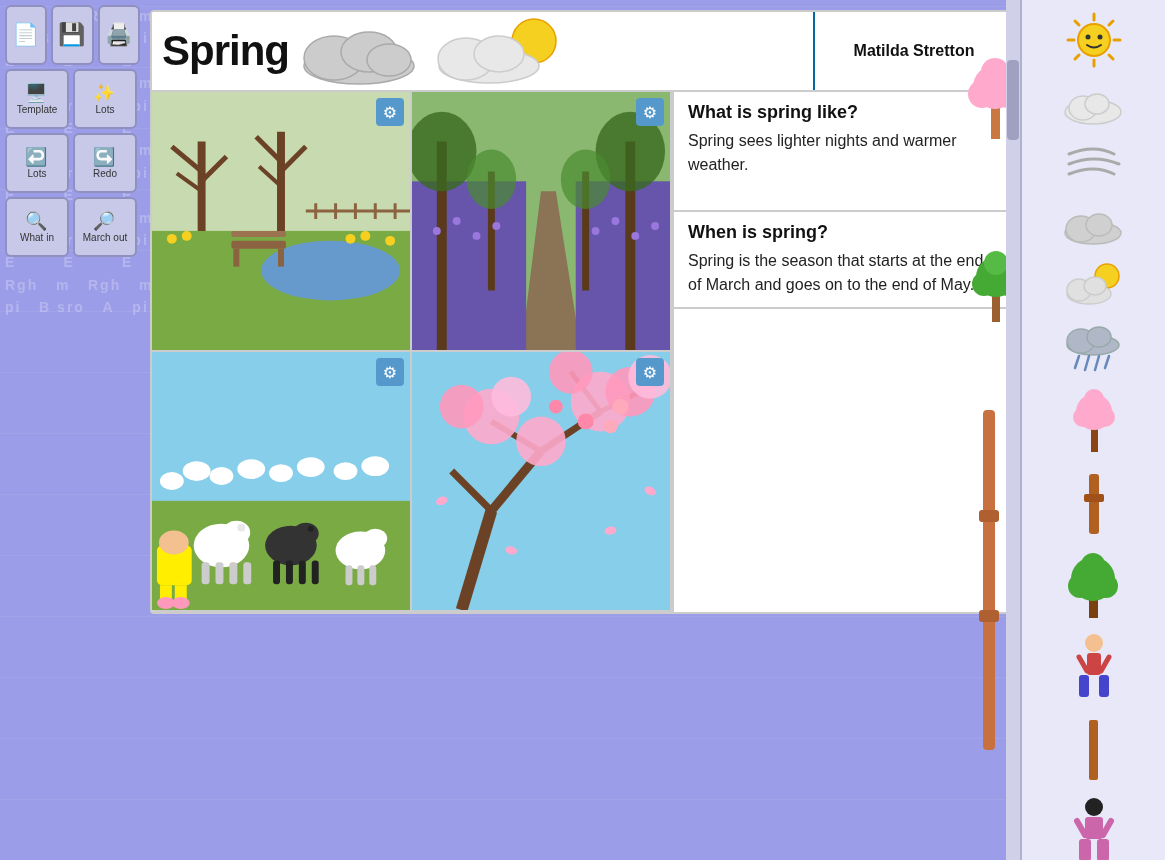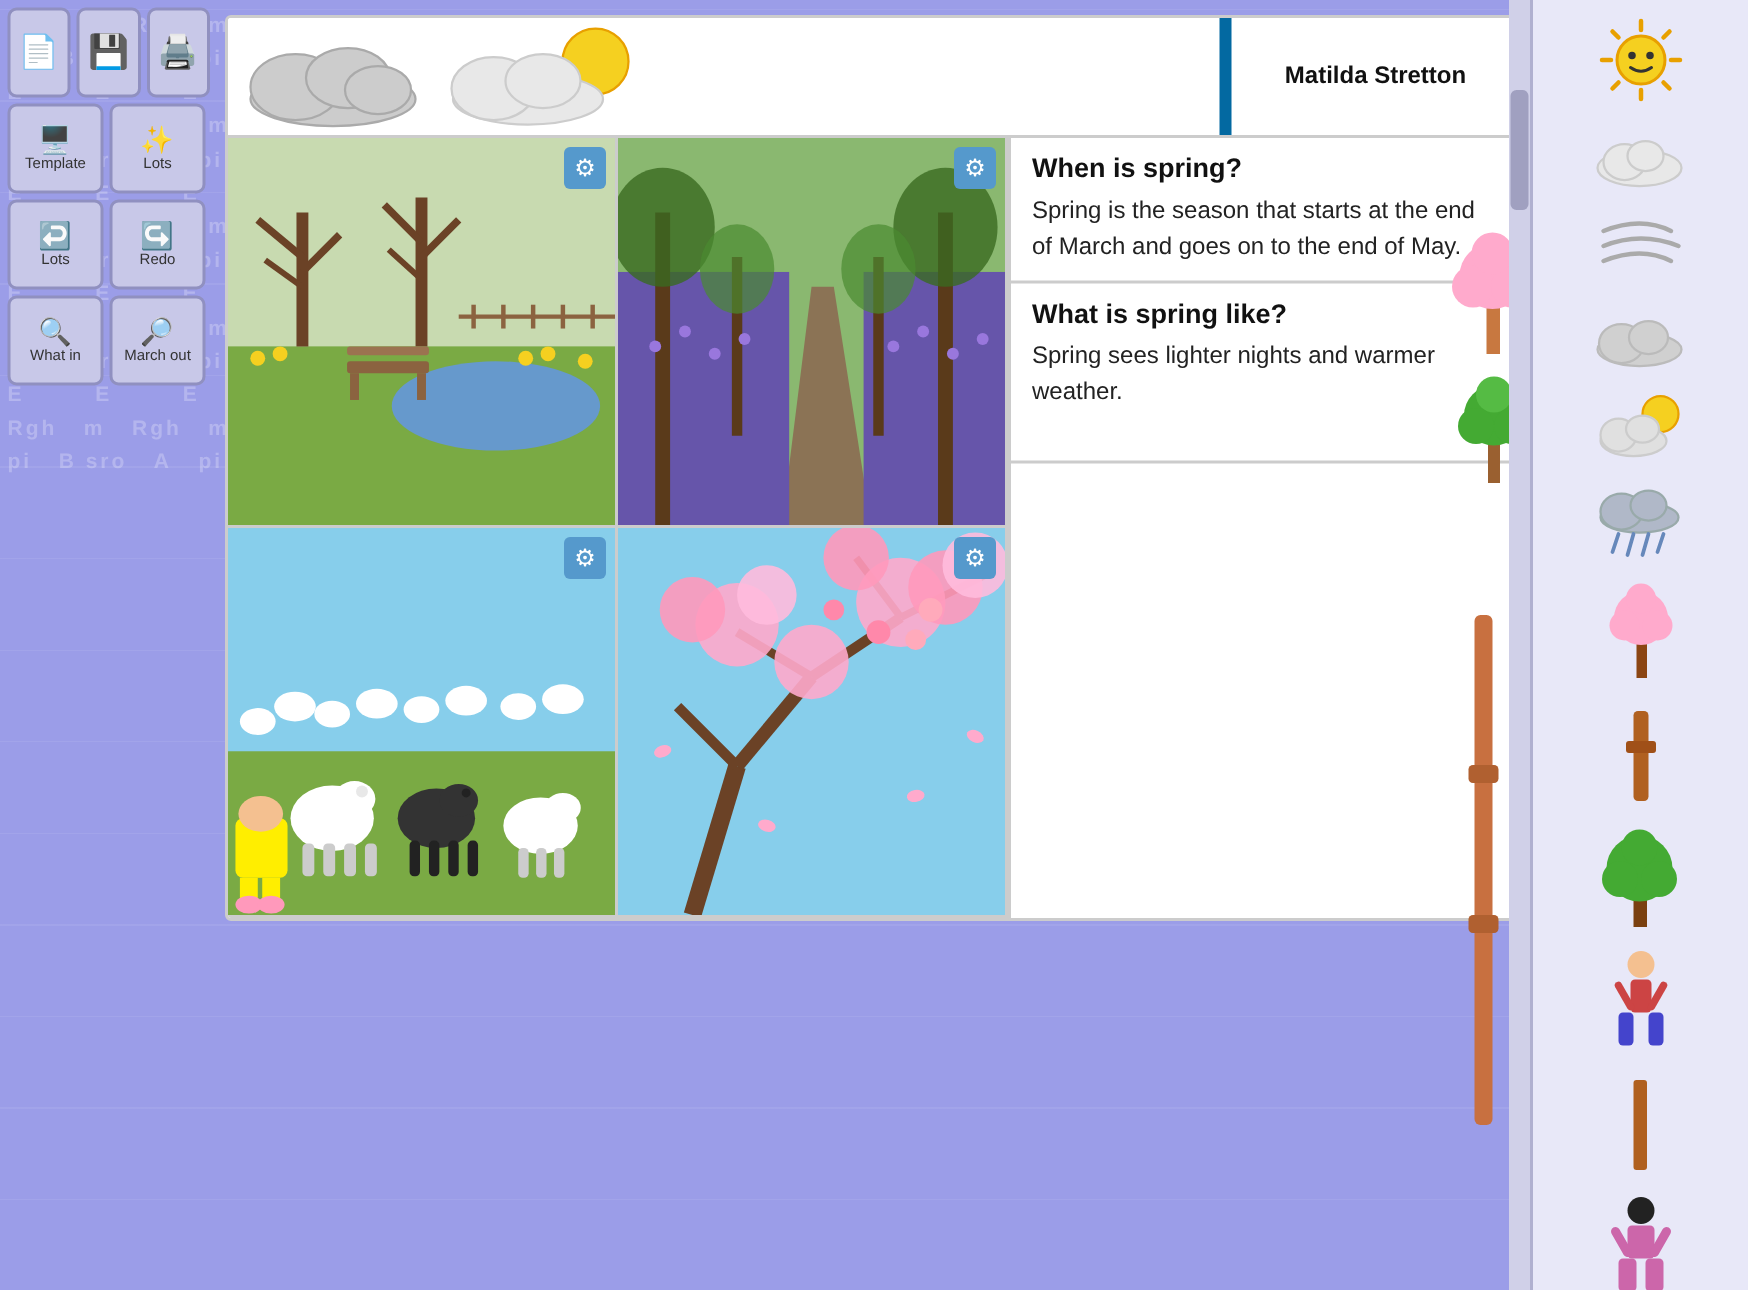--- a/index.html
+++ b/index.html
@@ -168,21 +168,21 @@
     }
 
     .cloud-sun-area {
       display: flex;
       align-items: center;
       gap: 5px;
       flex: 1;
     }
 
     .author-box {
-      border-left: 8px solid #0369a1;
+      border-left: 2px solid #0369a1;
       padding: 10px 20px;
       font-size: 16px;
       font-weight: bold;
       color: #111;
       min-width: 200px;
       text-align: center;
       height: 100%;
       display: flex;
       align-items: center;
       justify-content: center;
@@ -472,20 +472,21 @@
 
 <div class="scrollbar-bg">
   <div class="scrollbar-thumb"></div>
 </div>
 
 <div class="main-area">
   <div class="content-card">
 
     <div class="card-header">
       <div class="card-title-area">
+        <span class="spring-title">Spring</span>
 
         <div class="cloud-sun-area">
 
           <svg width="130" height="70" viewBox="0 0 130 70">
             <ellipse cx="60" cy="50" rx="55" ry="18" fill="#cccccc" stroke="#aaa" stroke-width="1.5"></ellipse>
             <ellipse cx="35" cy="42" rx="30" ry="22" fill="#cccccc" stroke="#aaa" stroke-width="1.5"></ellipse>
             <ellipse cx="70" cy="36" rx="28" ry="20" fill="#cccccc" stroke="#aaa" stroke-width="1.5"></ellipse>
             <ellipse cx="90" cy="44" rx="22" ry="16" fill="#cccccc" stroke="#aaa" stroke-width="1.5"></ellipse>
           </svg>
 
@@ -657,37 +658,37 @@
             <ellipse cx="30" cy="150" rx="6" ry="4" fill="#ffaacc" transform="rotate(-20 30 150)"></ellipse>
             <ellipse cx="100" cy="200" rx="6" ry="4" fill="#ffaacc" transform="rotate(15 100 200)"></ellipse>
             <ellipse cx="200" cy="180" rx="6" ry="4" fill="#ffaacc" transform="rotate(-10 200 180)"></ellipse>
             <ellipse cx="240" cy="140" rx="6" ry="4" fill="#ffaacc" transform="rotate(25 240 140)"></ellipse>
           </svg>
           <div class="photo-settings">⚙</div>
         </div>
       </div>
 
       <div class="info-panel">
-        <div class="info-section">
-          <div class="info-question">When is spring?</div>
-          <div class="info-answer">Spring is the season that starts at the end of March and goes on to the end of May.</div>
-        </div>
         <div class="info-section" style="position:relative; min-height: 120px;">
           <div class="info-question">What is spring like?</div>
           <div class="info-answer">Spring sees lighter nights and warmer weather.</div>
 
           <div style="position:absolute; right:-10px; top:-40px; z-index:15;">
             <svg width="55" height="90" viewBox="0 0 55 90">
               <rect x="23" y="55" width="9" height="32" fill="#c87840"></rect>
               <circle cx="27" cy="35" rx="22" ry="20" r="22" fill="#ffaacc"></circle>
               <circle cx="14" cy="42" r="14" fill="#ffaacc"></circle>
               <circle cx="40" cy="42" r="14" fill="#ffaacc"></circle>
               <circle cx="27" cy="20" r="14" fill="#ffaacc"></circle>
             </svg>
           </div>
+        </div>
+        <div class="info-section">
+          <div class="info-question">When is spring?</div>
+          <div class="info-answer">Spring is the season that starts at the end of March and goes on to the end of May.</div>
         </div>
         <div class="info-section" style="position:relative;">
 
           <div style="position:absolute; right:-8px; top:-60px; z-index:15;">
             <svg width="50" height="75" viewBox="0 0 50 75">
               <rect x="21" y="45" width="8" height="28" fill="#9a6030"></rect>
               <circle cx="25" cy="28" rx="20" ry="18" r="20" fill="#44aa33"></circle>
               <circle cx="13" cy="35" r="12" fill="#44aa33"></circle>
               <circle cx="37" cy="35" r="12" fill="#44aa33"></circle>
               <circle cx="25" cy="14" r="12" fill="#55bb44"></circle>

